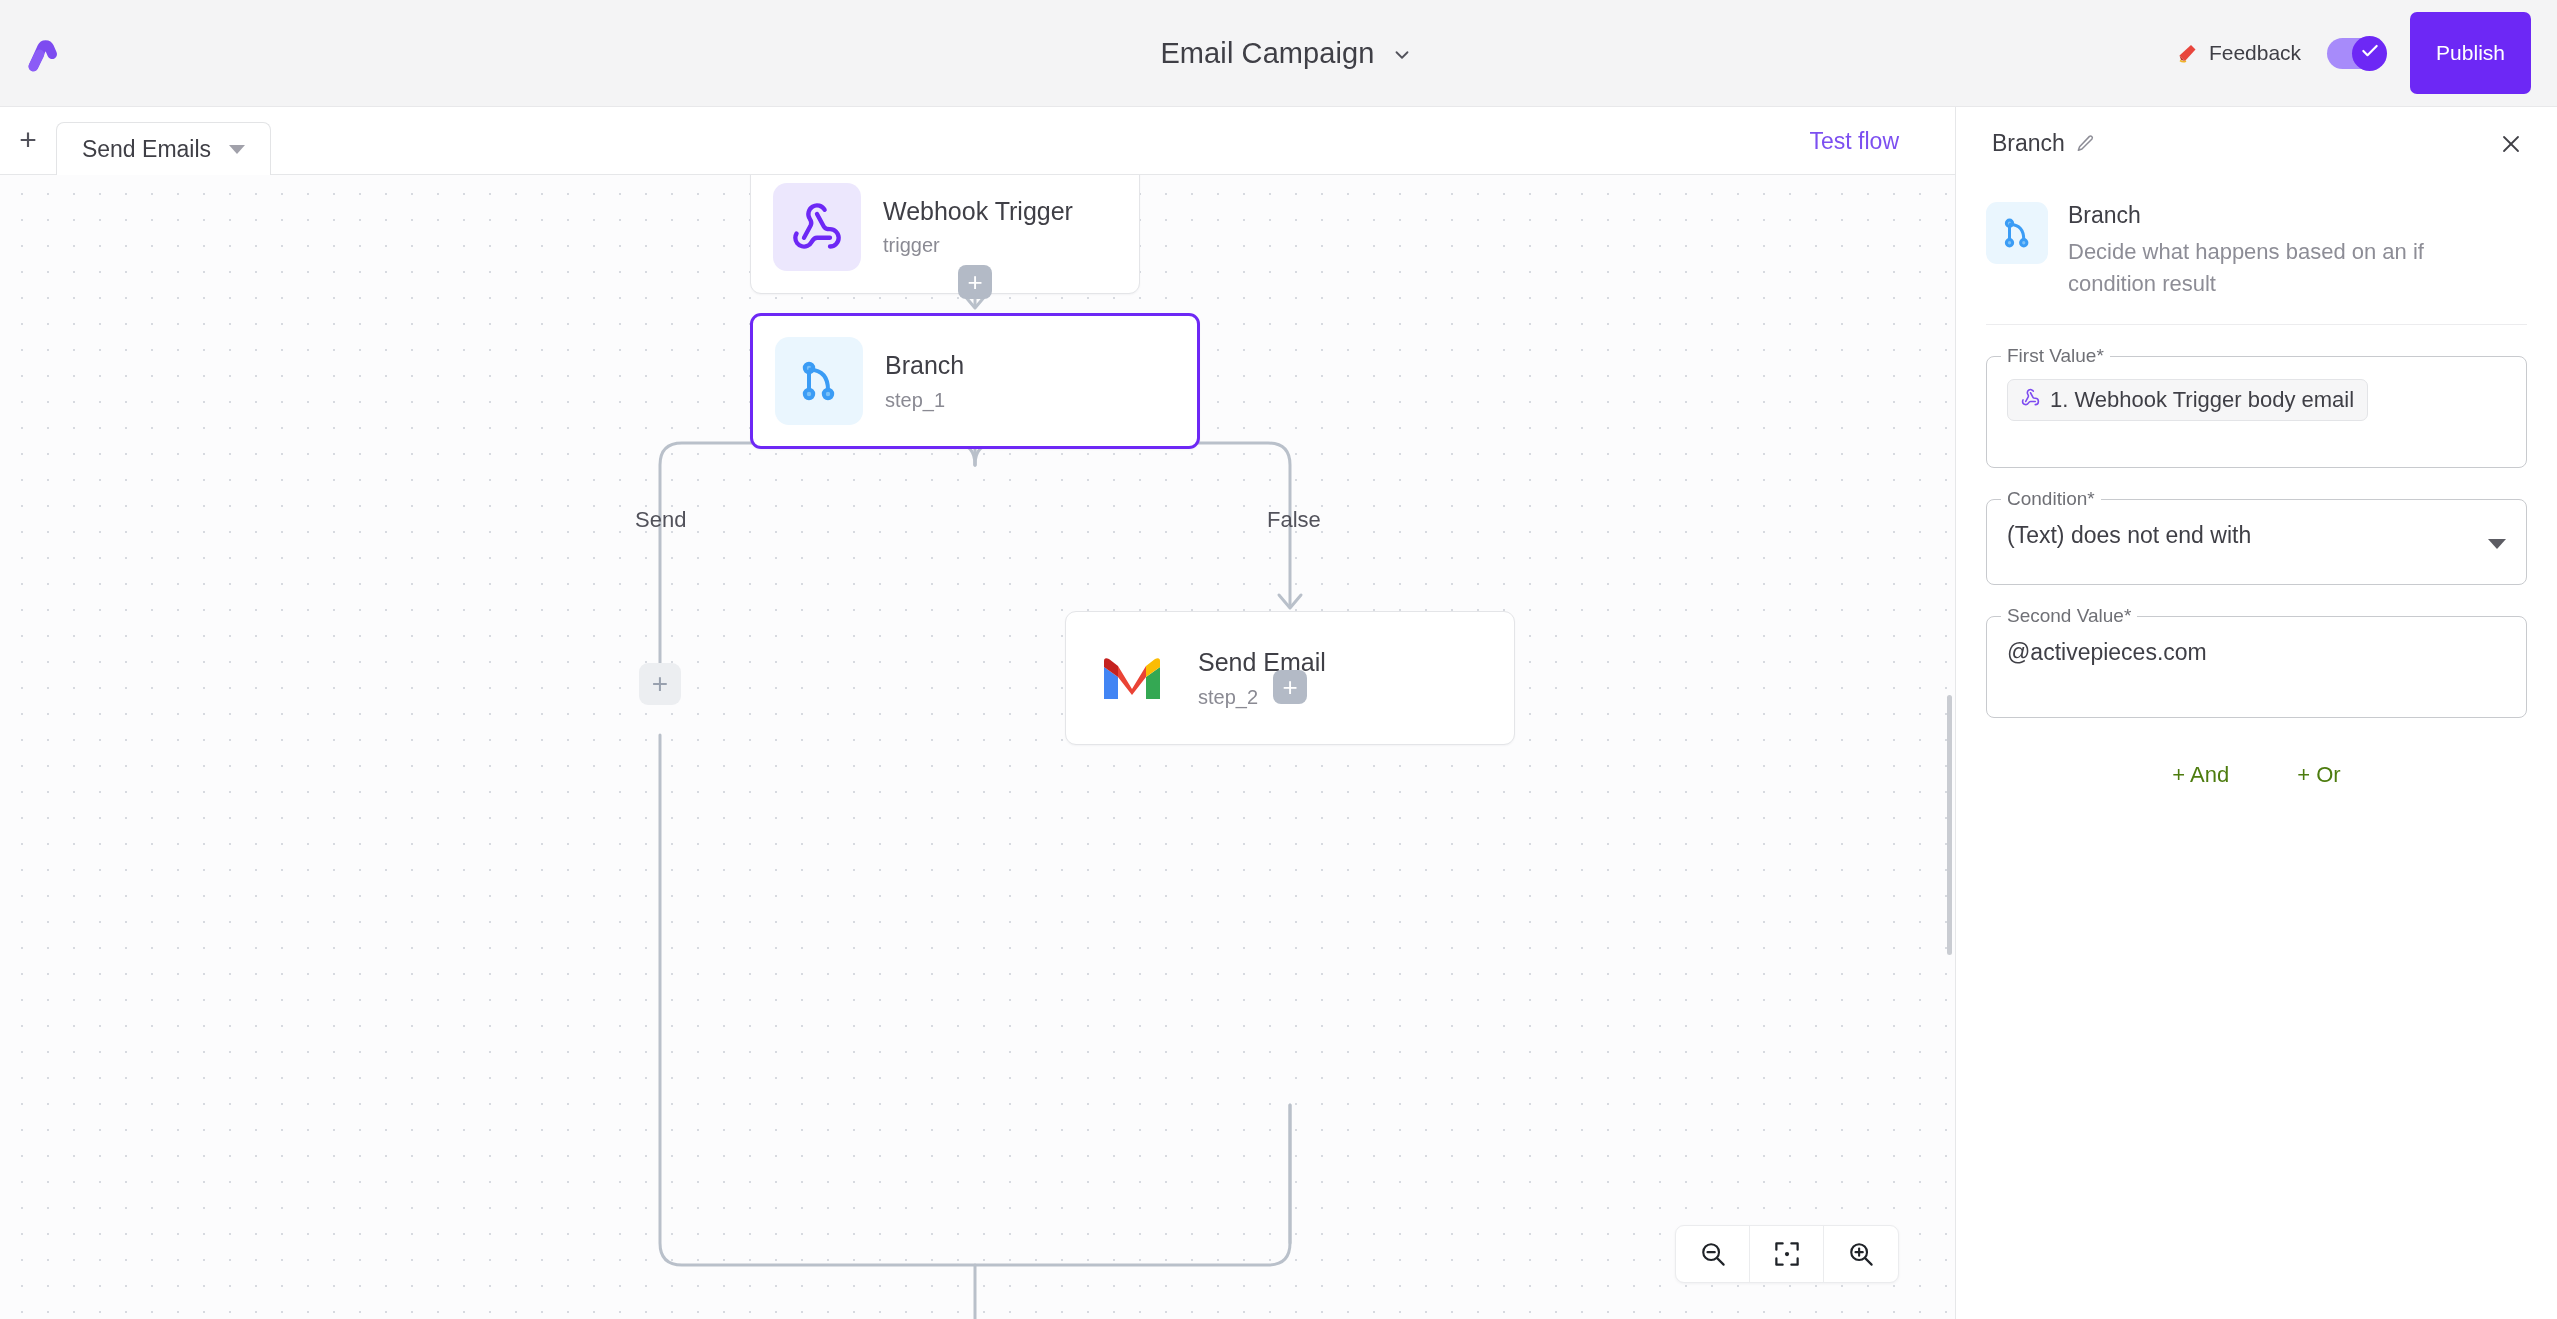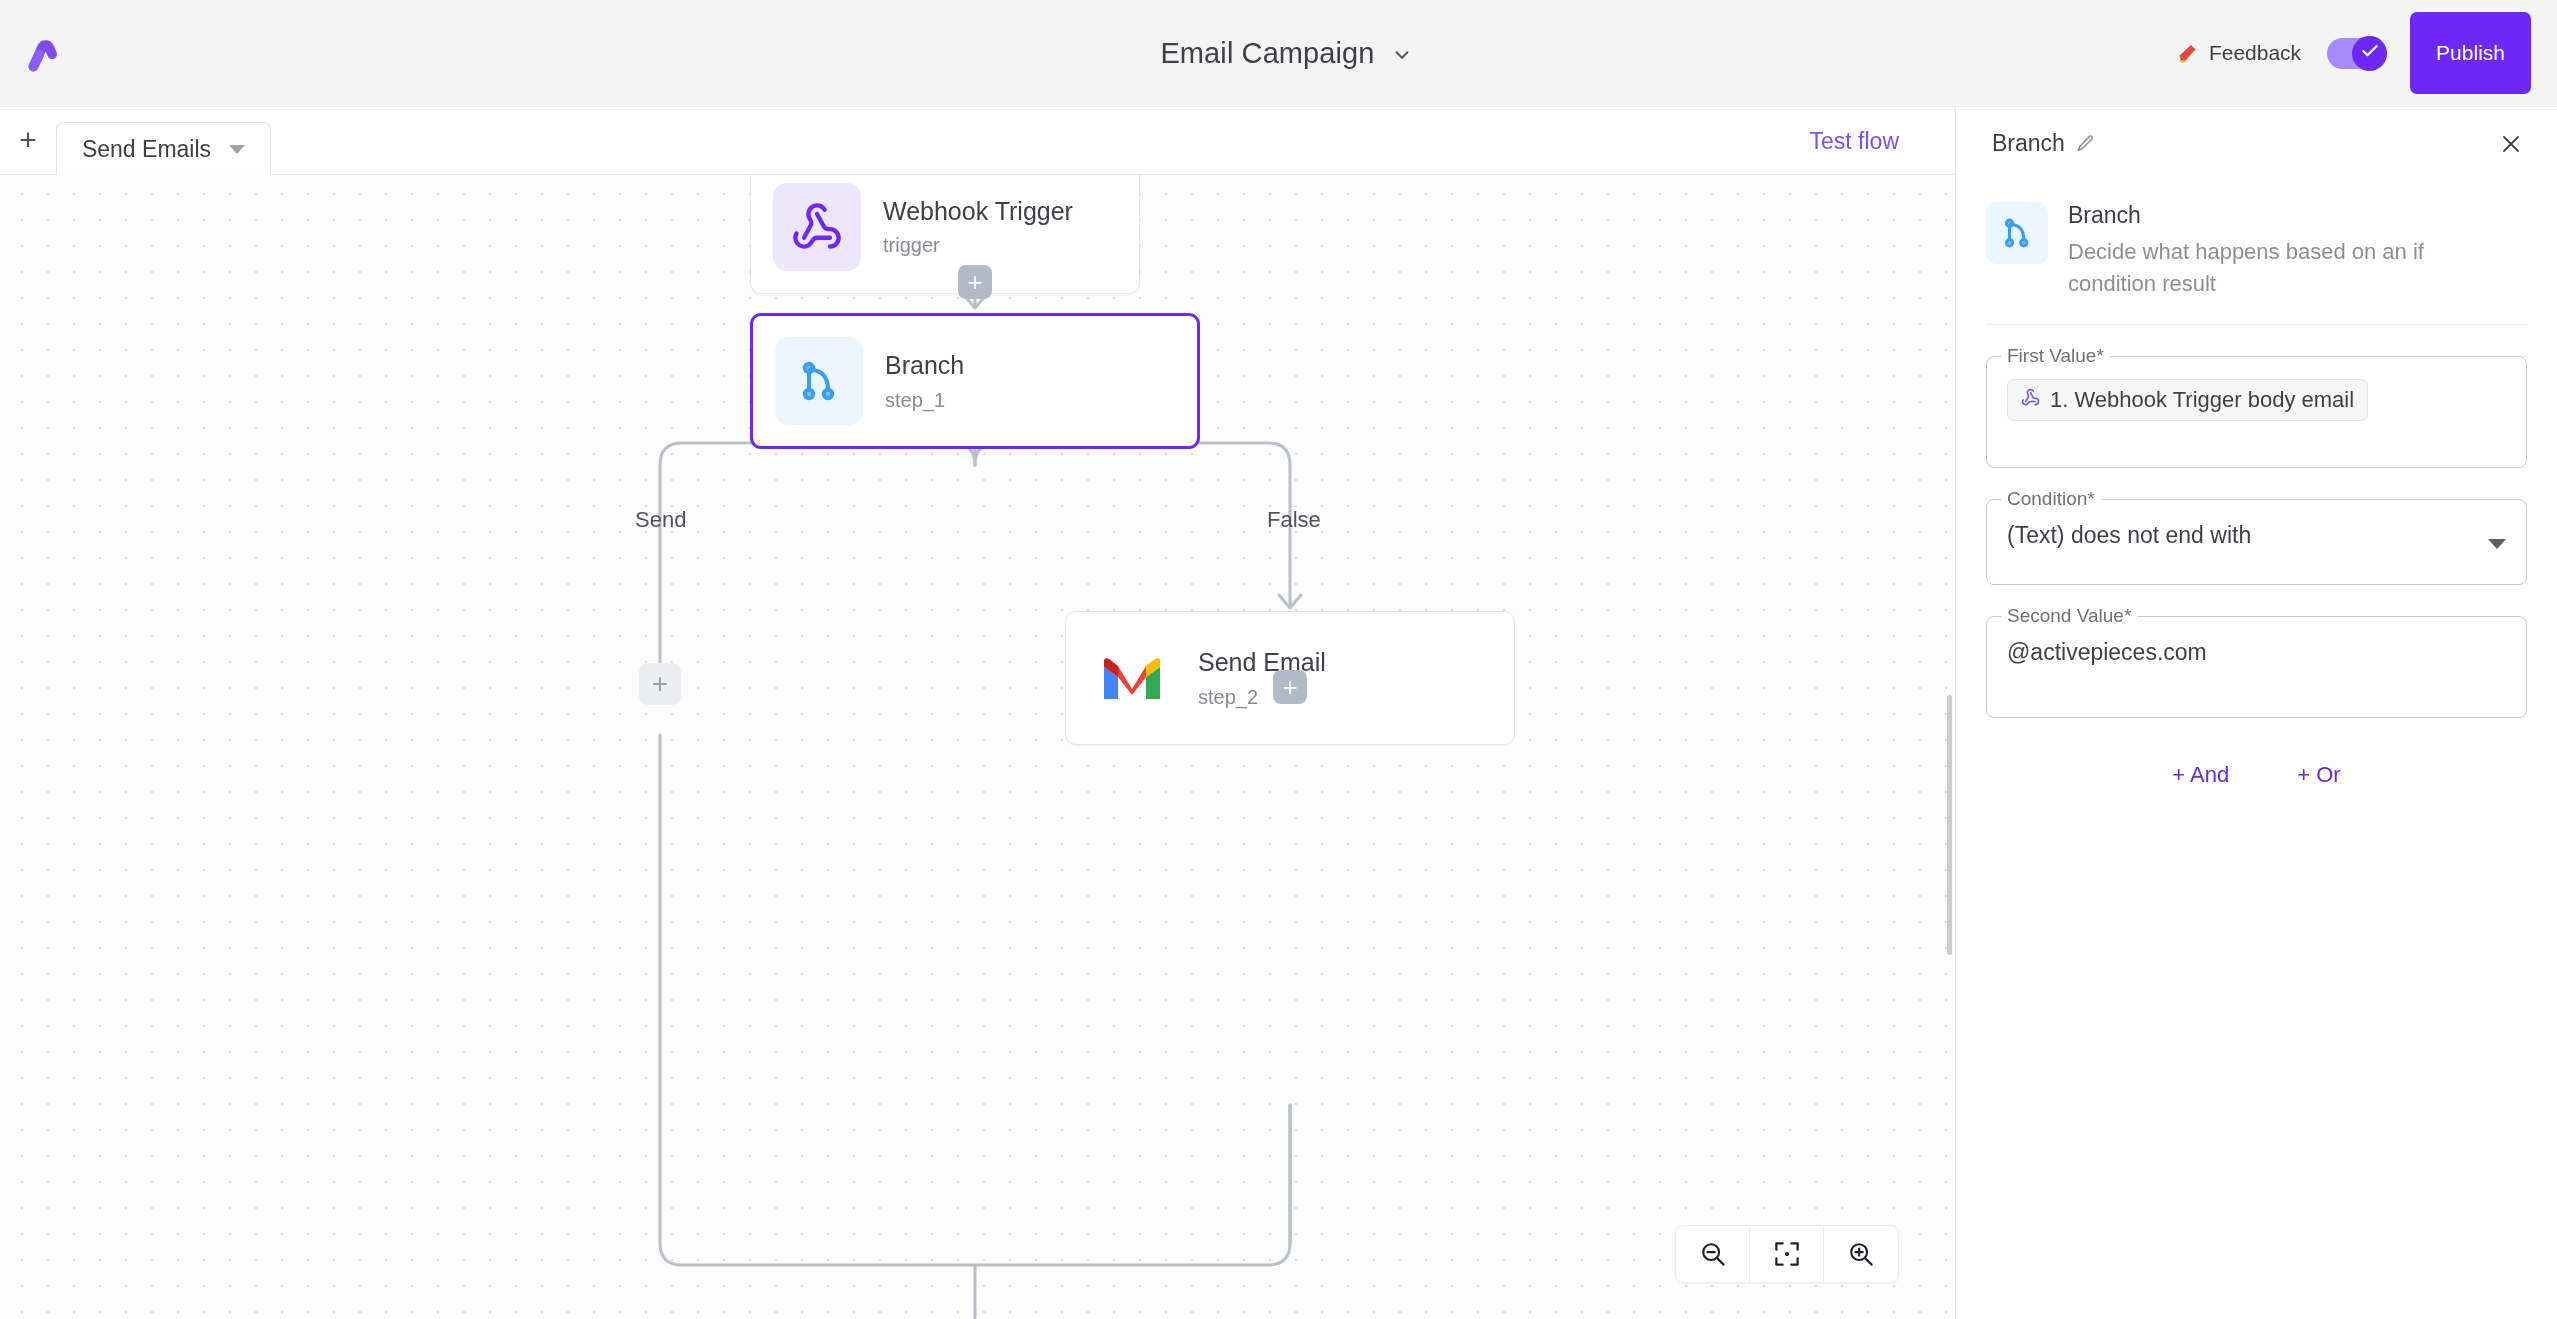--- a/index.html
+++ b/index.html
@@ -222,21 +222,21 @@
   .caret {
     width: 0; height: 0;
     border-left: 9px solid transparent; border-right: 9px solid transparent;
     border-top: 10px solid #5c5c63;
   }
   .text-val { font-size: 23px; color: #3f3f46; }
   .andor {
     margin-top: 44px;
     display: flex; justify-content: center; gap: 68px;
   }
-  .andor span { font-size: 22px; color: #6d28d9; cursor: pointer; }
+  .andor span { font-size: 22px; color: #4d7c0f; cursor: pointer; }
   .f-gap { height: 31px; }
 </style>
 </head>
 <body>
 
 <div class="topbar">
 
   <div class="logo-wrap">
     <svg width="42" height="42" viewBox="0 0 48 48">
       <path d="M13 36 L23 14 C24.5 10.5 29.5 10.5 31 14 L34.5 22" stroke="#7d4bf0" stroke-width="11" stroke-linecap="round" fill="none"></path>

